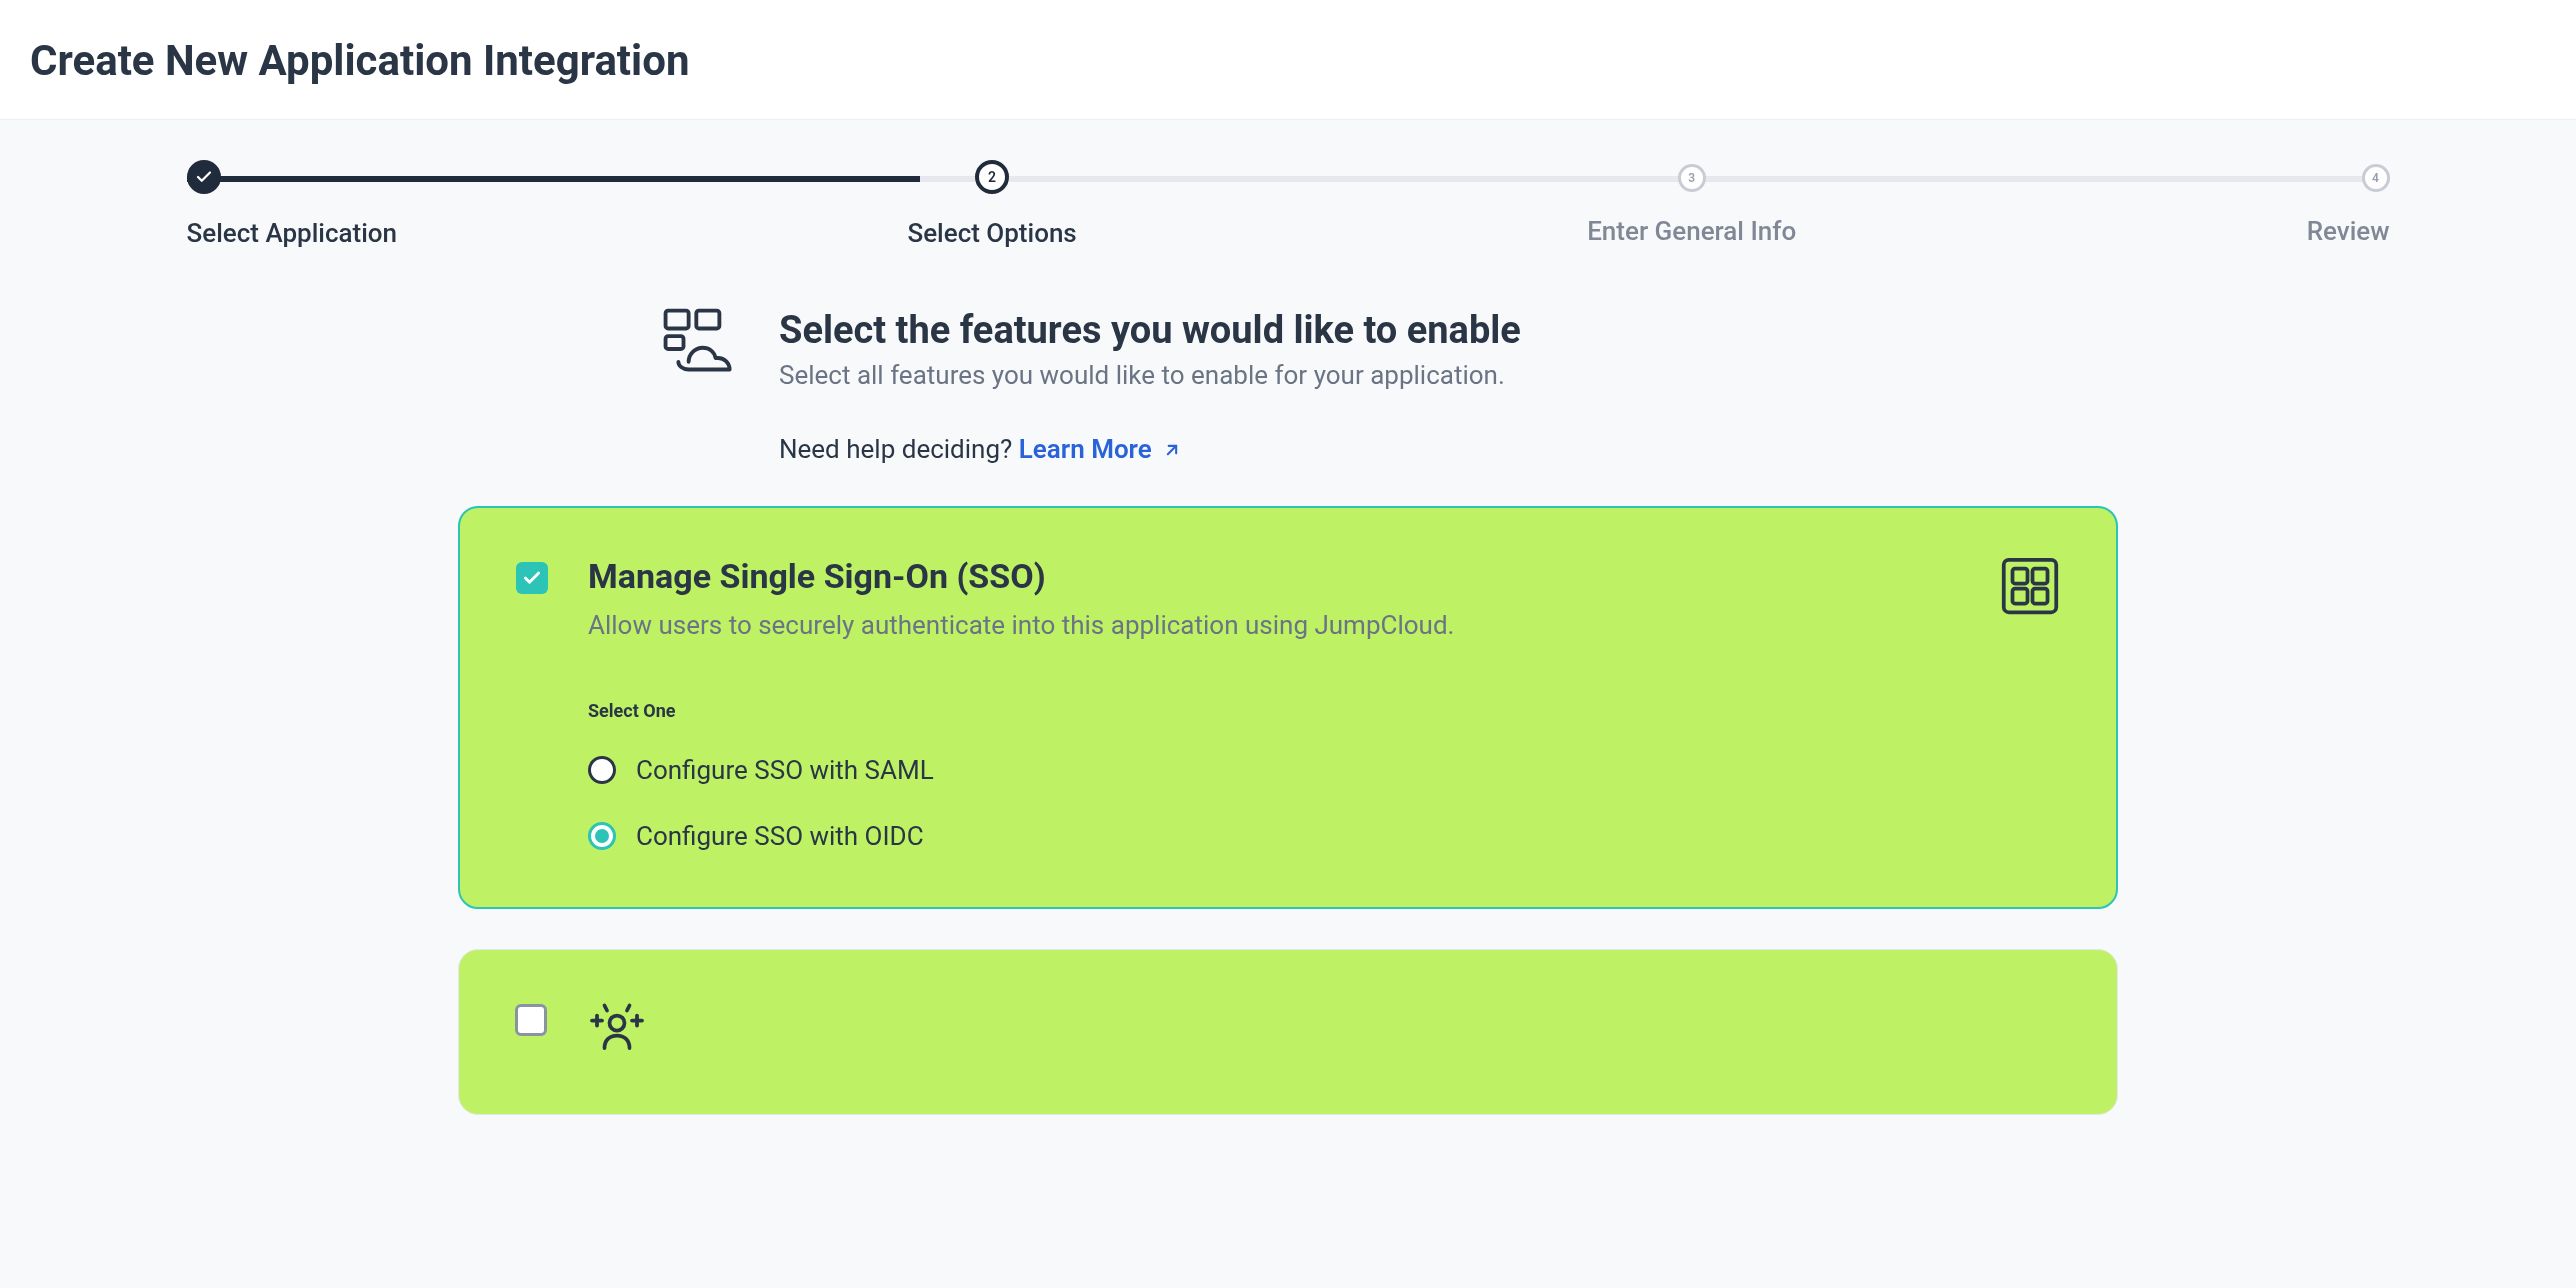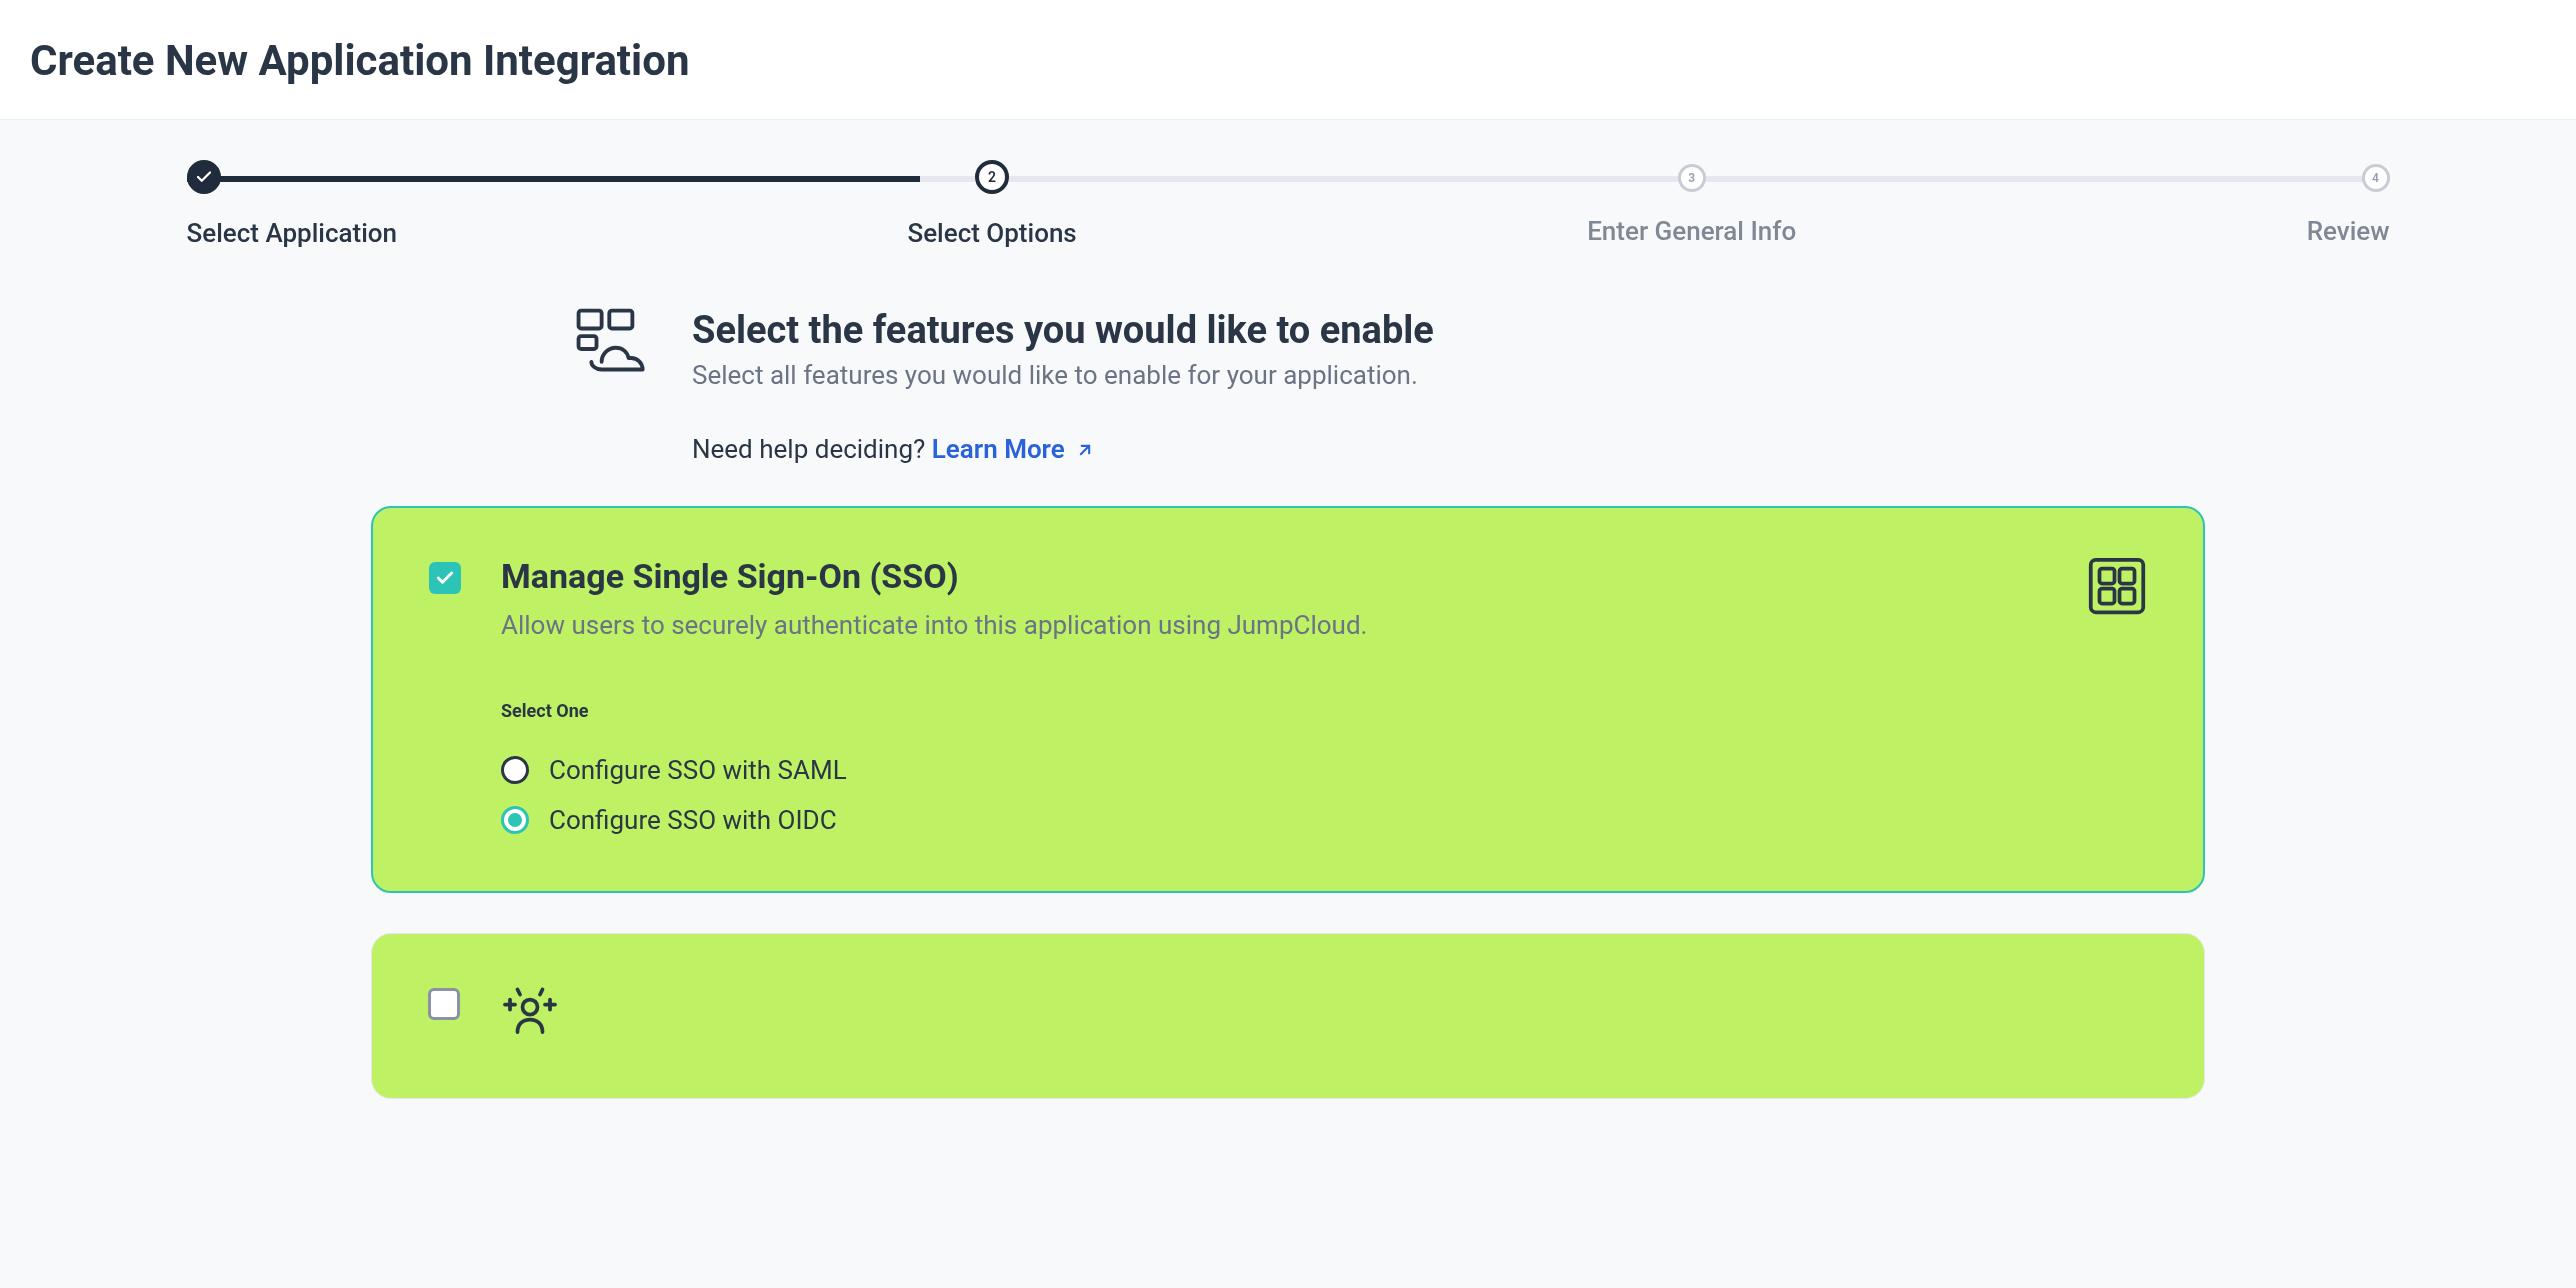--- a/index.html
+++ b/index.html
@@ -91,21 +91,21 @@
     margin-top: 24px;
     font-size: 26px;
     font-weight: 500;
     color: #2a3646;
   }
   .step-label.muted {
     color: #808896;
     text-align: center;
   }
   .content {
-    width: 1834px;
+    width: 1660px;
     margin: 60px auto 40px;
   }
   .section-head {
     display: flex;
     gap: 34px;
     padding-left: 205px;
   }
   .section-icon {
     width: 82px;
     height: 70px;
@@ -191,21 +191,21 @@
     font-weight: 700;
     color: #2a3646;
     margin-top: 60px;
     margin-left: 72px;
   }
   .radios {
     margin-top: 34px;
     margin-left: 72px;
     display: flex;
     flex-direction: column;
-    gap: 20px;
+    gap: 36px;
   }
   .radio {
     display: flex;
     align-items: center;
     gap: 20px;
     cursor: pointer;
   }
   .radio-dot {
     width: 28px;
     height: 28px;

